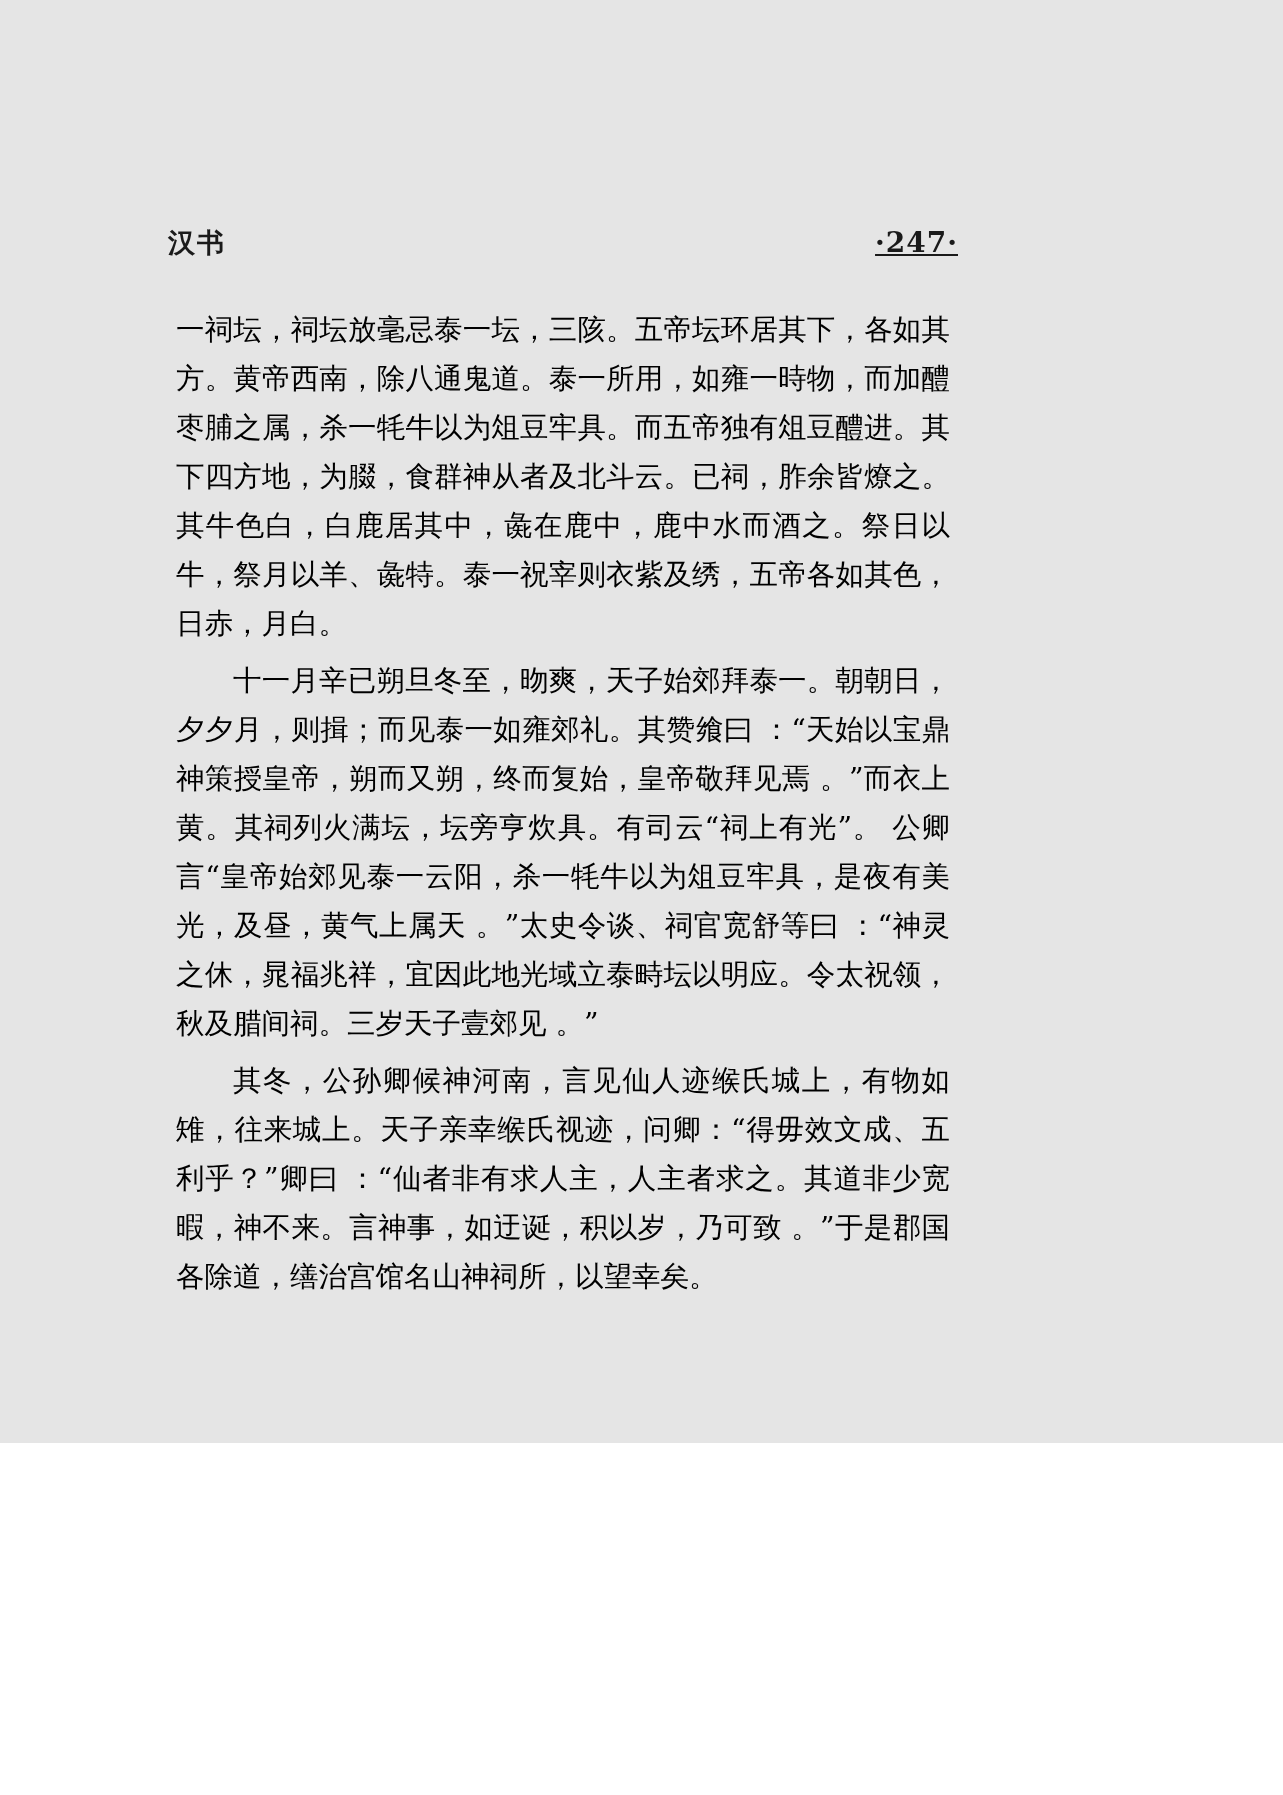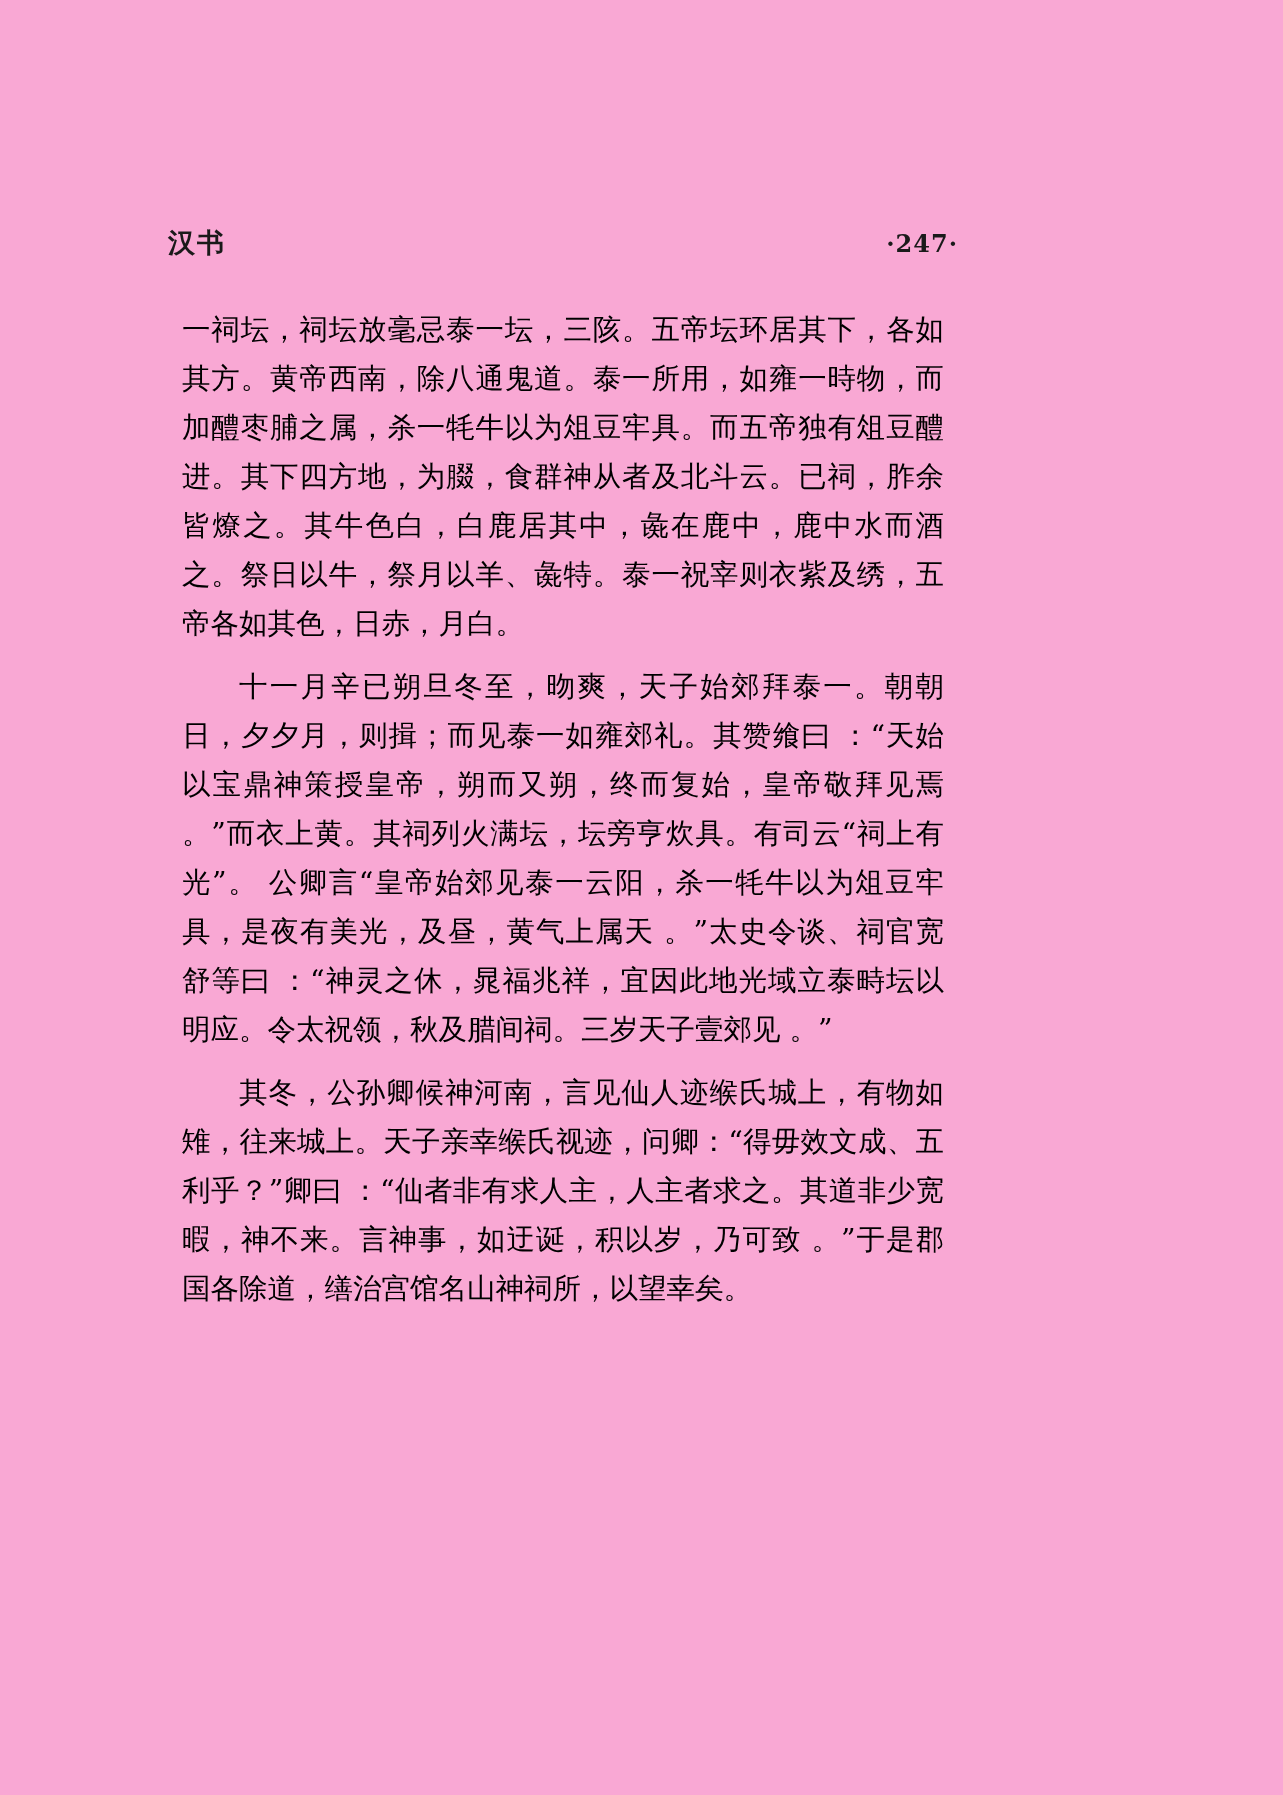--- a/index.html
+++ b/index.html
@@ -13,22 +13,22 @@
     font-family: "DejaVu Serif", "Liberation Serif", serif;
     color: #000000;
     position: relative;
     overflow: hidden;
   }
   .page {
     position: absolute;
     left: 0;
     top: 0;
     width: 1283px;
-    height: 1795px;
-    background: #f9a8d4;
+    height: 1443px;
+    background: #e5e5e5;
   }
   .content {
     position: absolute;
     left: 168px;
     top: 225px;
     width: 790px;
   }
   .header {
     display: flex;
     align-items: baseline;
@@ -39,33 +39,34 @@
   .header-title {
     font-family: "DejaVu Serif", "Liberation Serif", serif;
     font-weight: 700;
     font-size: 27px;
     letter-spacing: 2px;
     color: #1a1a1a;
   }
   .header-page {
     font-family: "DejaVu Serif", "Liberation Serif", serif;
     font-weight: 700;
-    font-size: 24px;
+    font-size: 28px;
     letter-spacing: 1px;
     color: #1a1a1a;
+    text-decoration: underline;
   }
   .body-text {
     font-size: 28.5px;
     line-height: 49px;
     text-align: justify;
     text-justify: inter-character;
     color: #000000;
   }
   .para {
-    margin: 14px;
+    margin: 8px;
     text-align: justify;
     text-justify: inter-character;
   }
   .para.indent {
     text-indent: 57px;
   }
   .para + .para {
     margin-top: 0;
   }
 </style>

